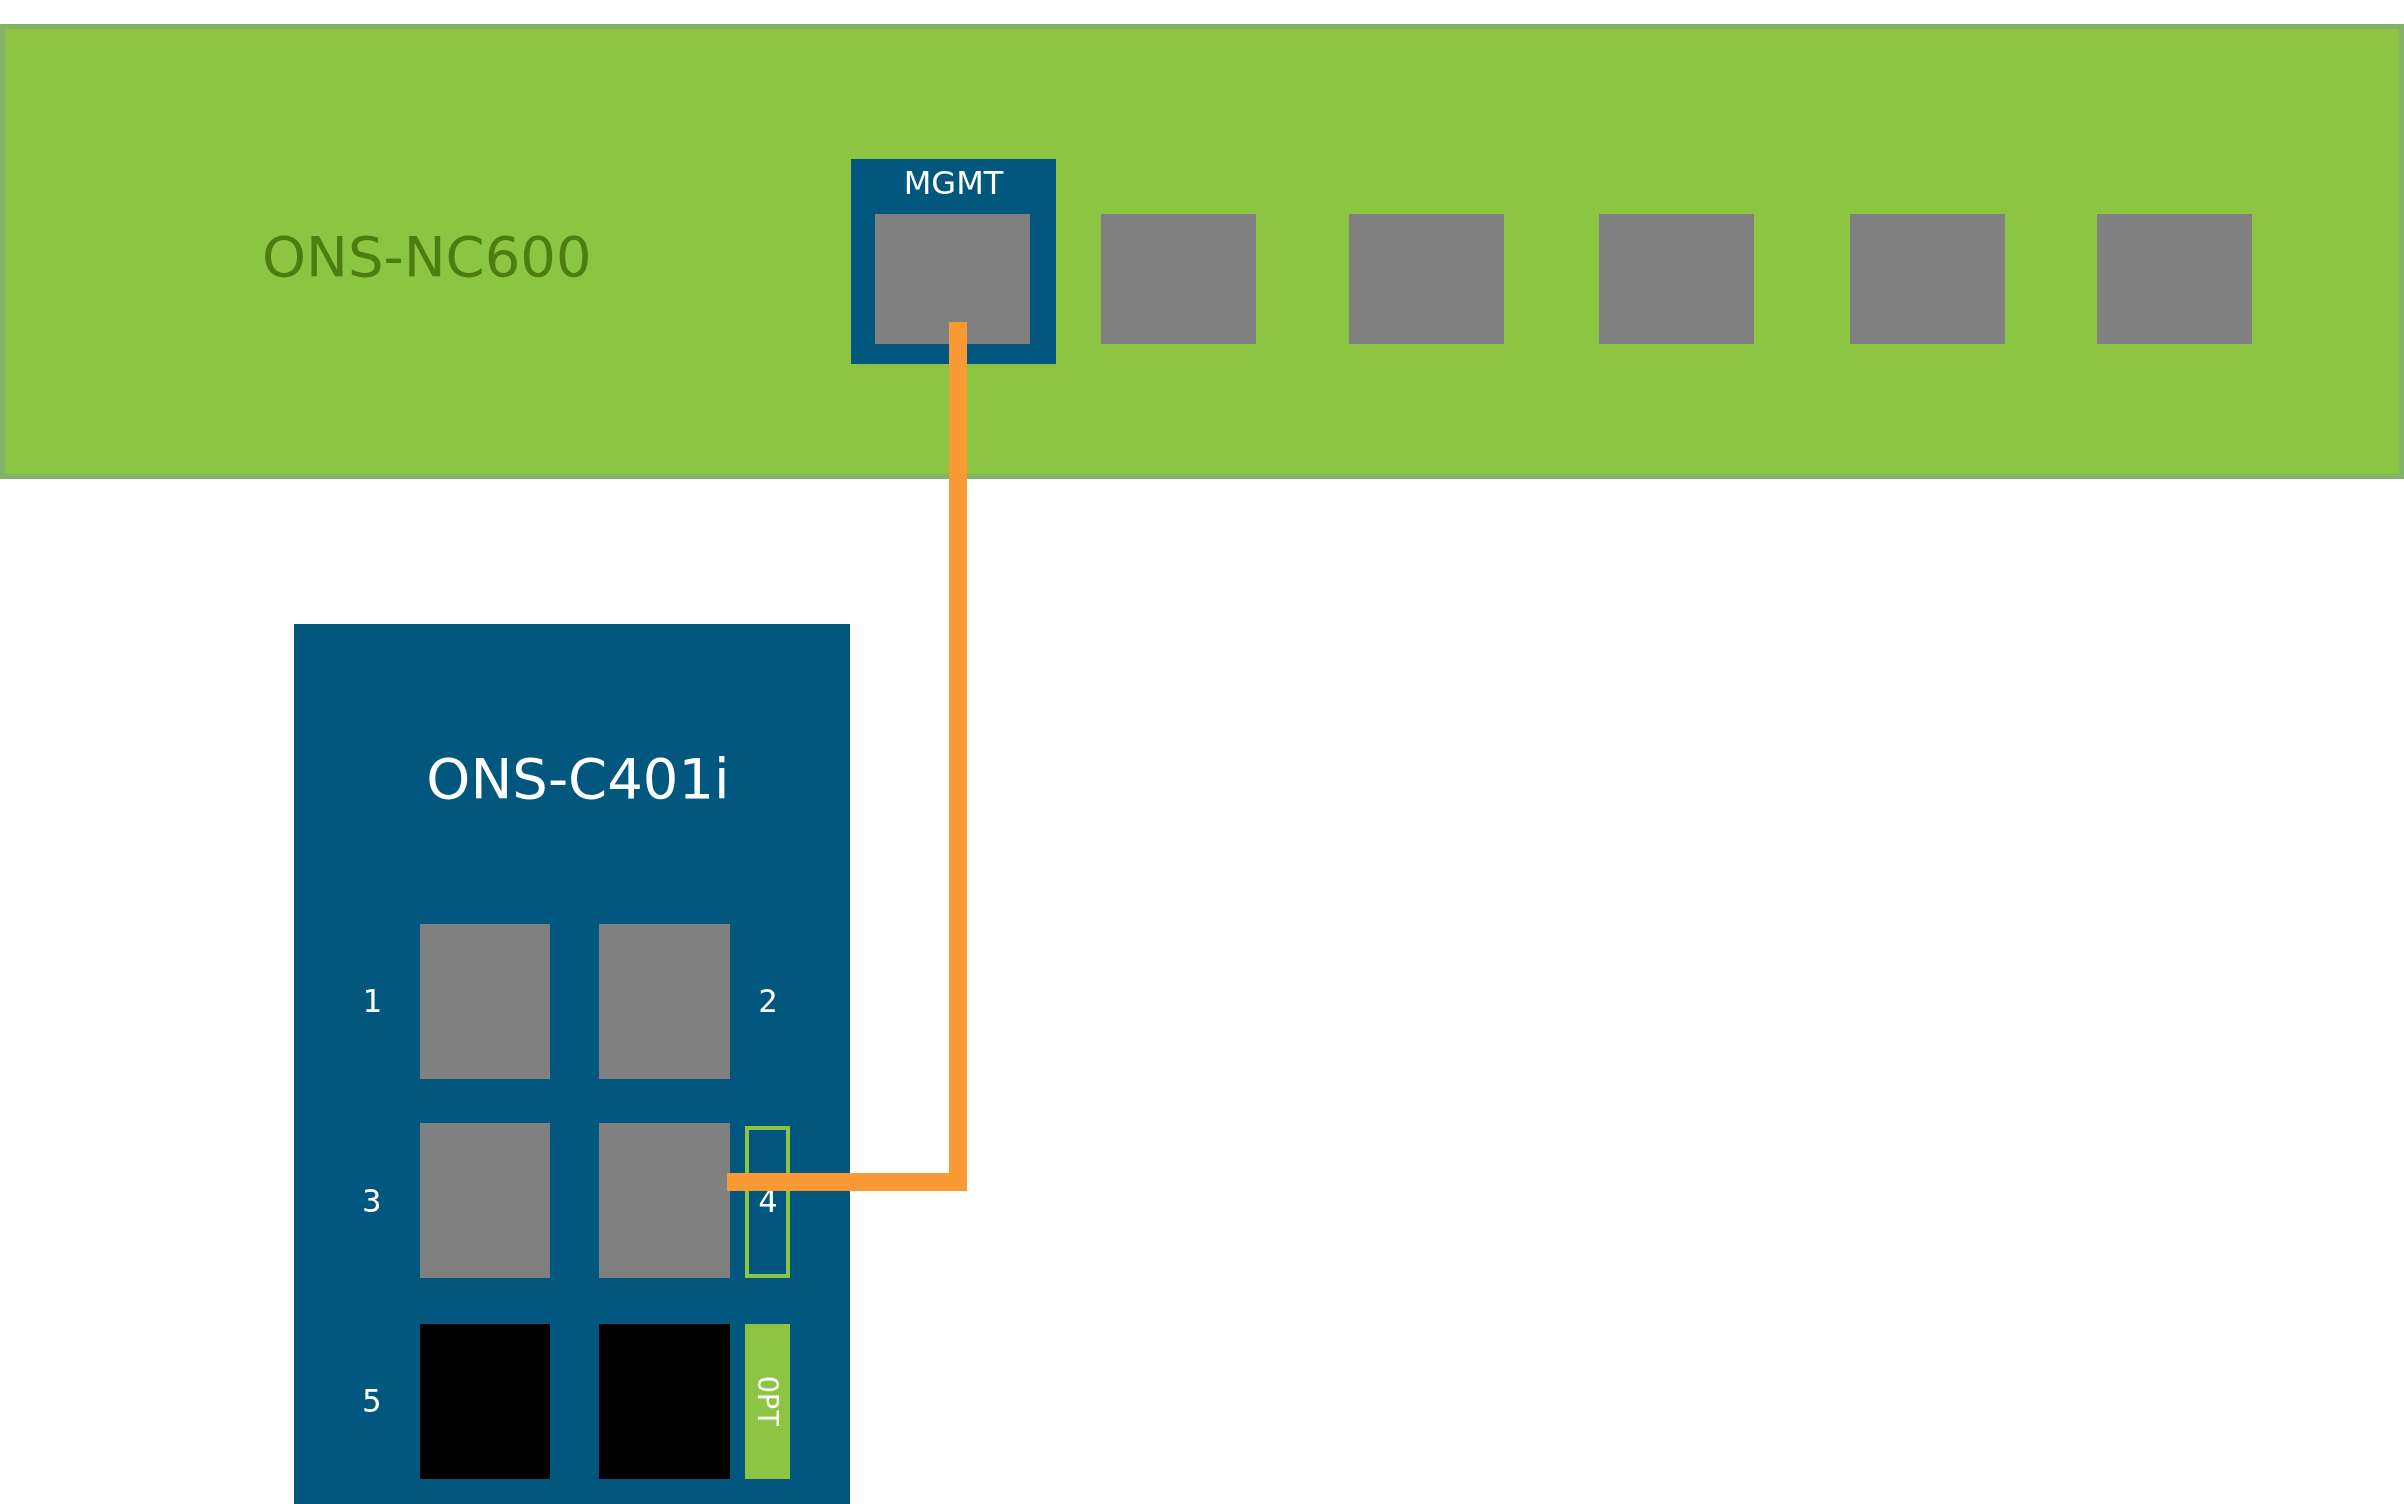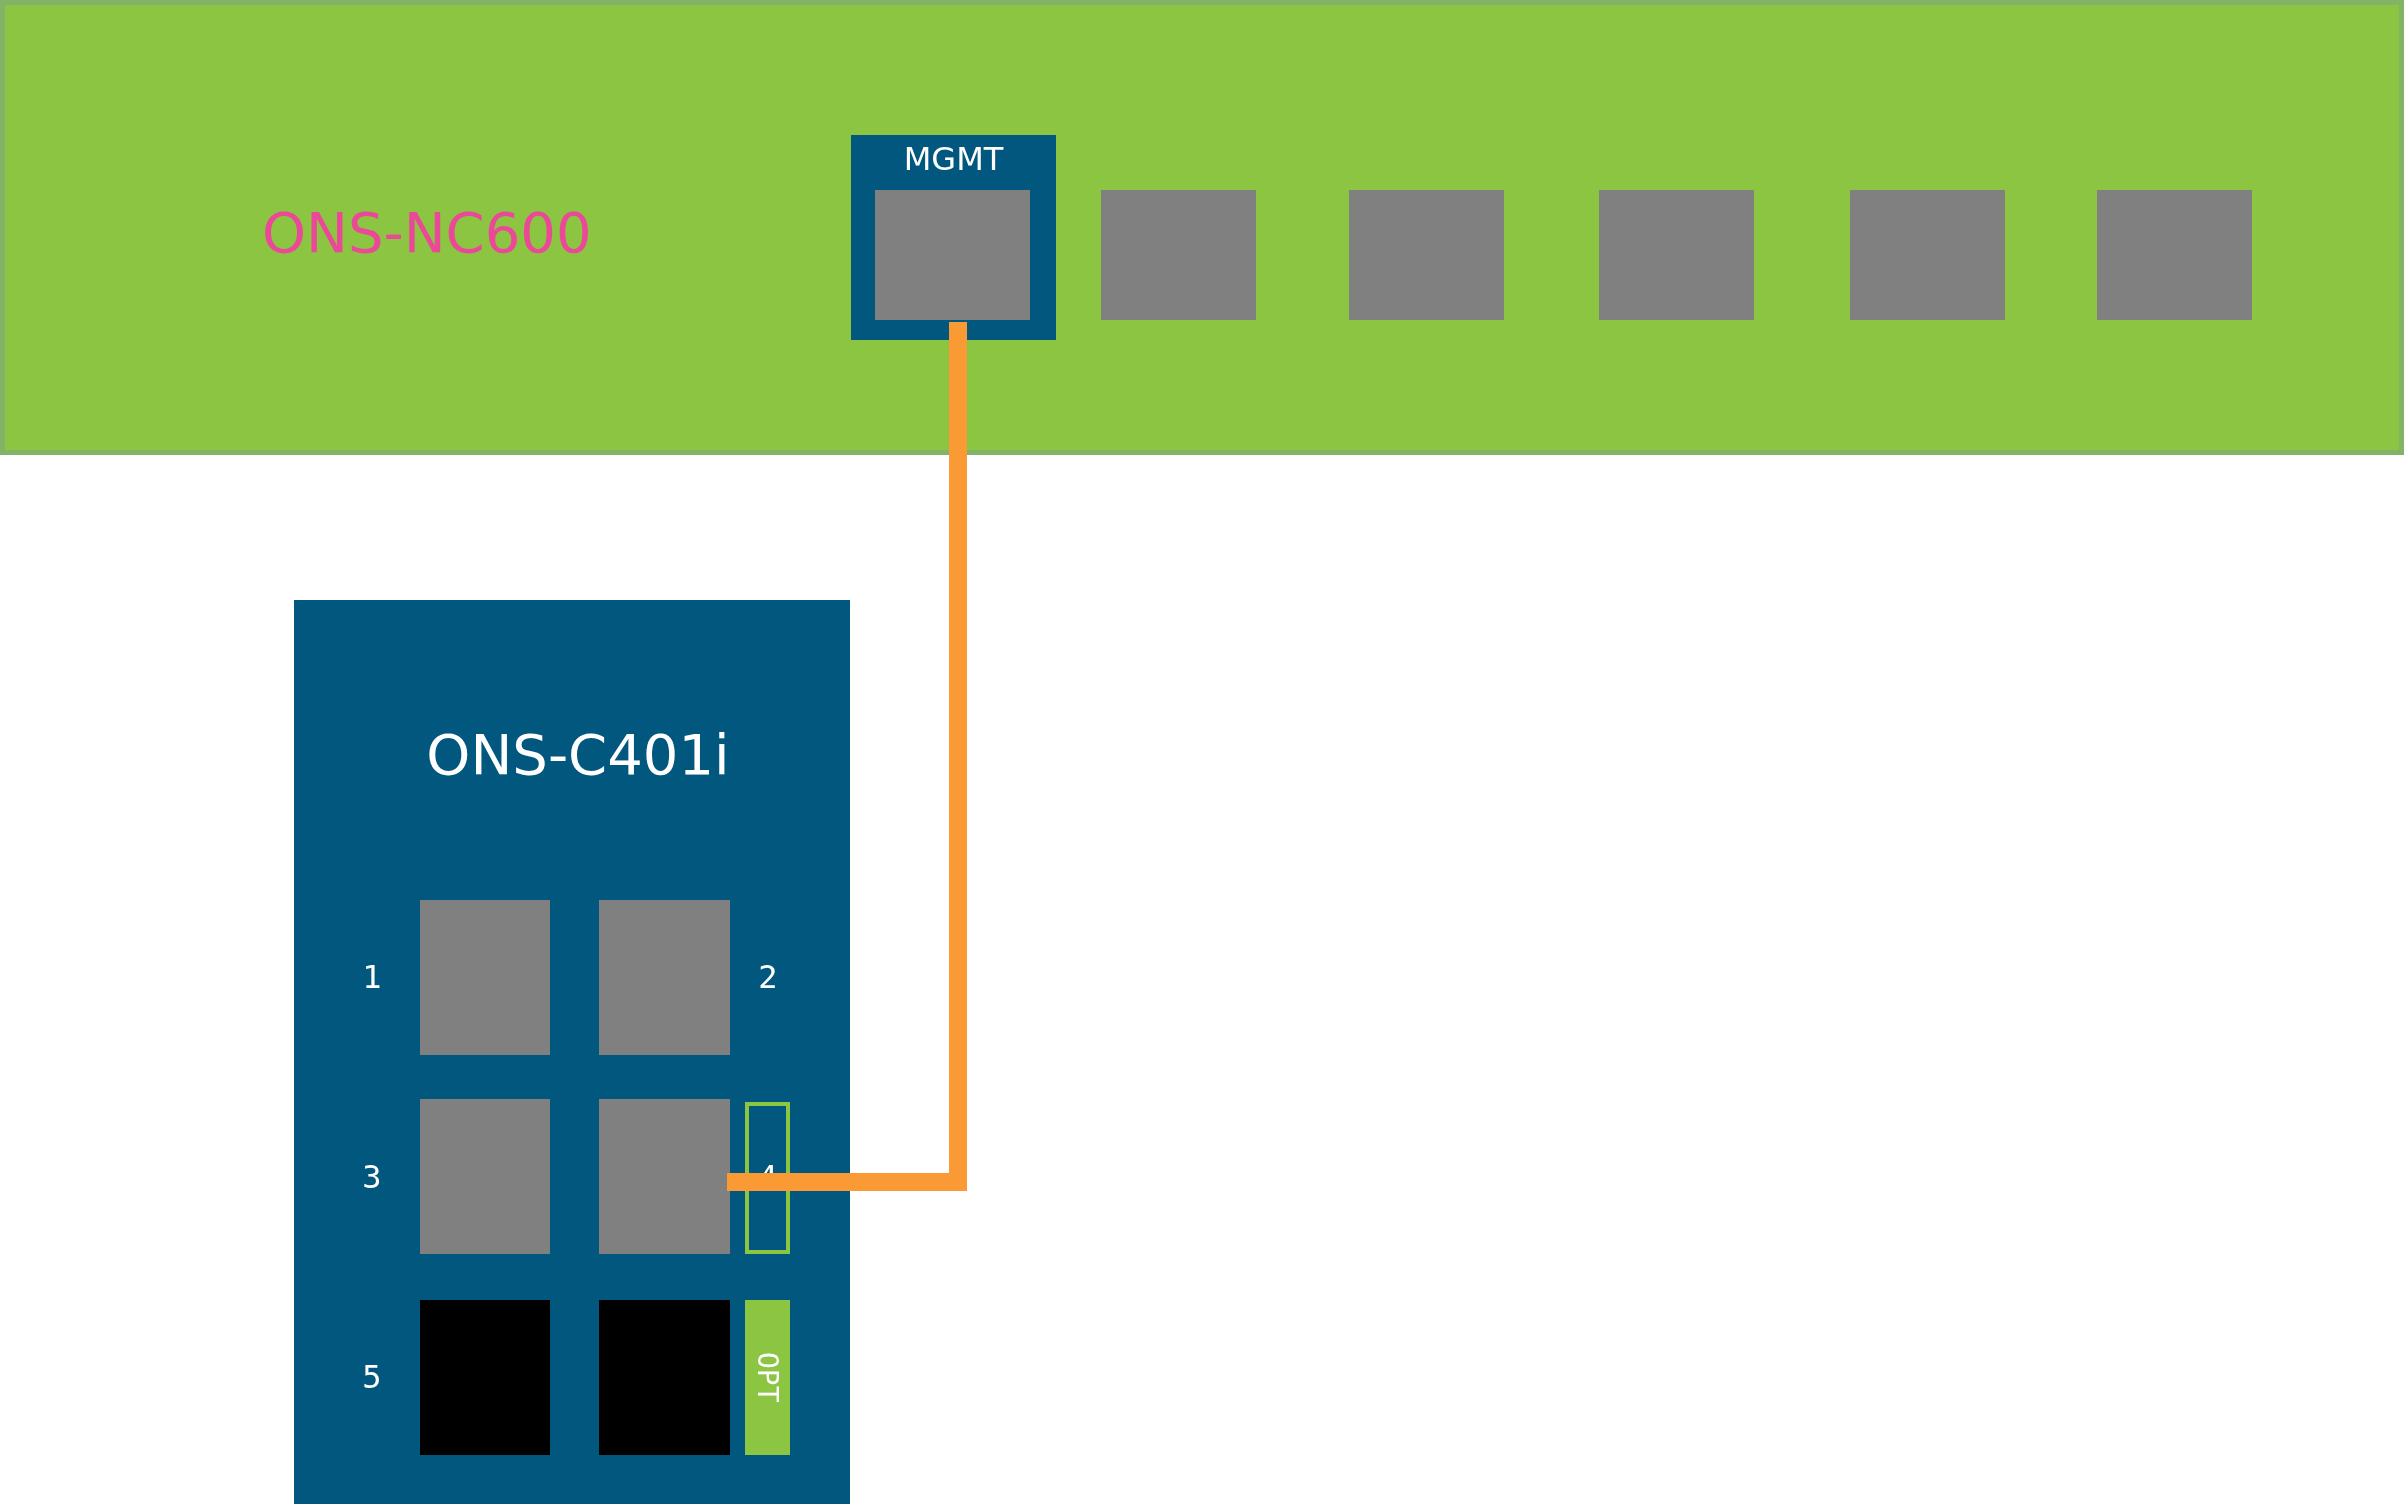--- a/index.html
+++ b/index.html
@@ -1,19 +1,19 @@
 <!DOCTYPE html>
 <html><head>
 <meta charset="utf-8">
 <style>
   html,body{margin:0;padding:0;background:#ffffff;}
   body{width:2404px;height:1504px;position:relative;overflow:hidden;font-family:"Liberation Sans",sans-serif;}
-  .abs{position:absolute;box-sizing:border-box;}
+  .abs{position:absolute;box-sizing:border-box;margin-top:24px;}
   #nc600{left:0;top:0;width:2404px;height:455px;background:#8cc541;border:5px solid #82b366;}
-  #nc600-title{left:262px;top:200px;color:#ec4899;font-size:56px;font-family:"DejaVu Sans",sans-serif;white-space:nowrap;}
+  #nc600-title{left:262px;top:200px;color:#4d7c0f;font-size:56px;font-family:"DejaVu Sans",sans-serif;white-space:nowrap;}
   #mgmt-box{left:851px;top:135px;width:205px;height:205px;background:#02577f;}
   #mgmt-label{left:851px;top:140px;width:205px;text-align:center;color:#fff;font-size:32px;font-family:"DejaVu Sans",sans-serif;}
   .port{background:#808080;}
   .port.dark{background:#000;}
   #c401i{left:294px;top:600px;width:556px;height:904px;background:#02577f;}
   #c401i-title{left:294px;top:722px;width:568px;text-align:center;color:#fff;font-size:56px;font-family:"DejaVu Sans",sans-serif;}
   .plabel{color:#fff;font-size:32px;font-family:"DejaVu Sans Mono",monospace;width:40px;text-align:center;}
   #p4-outline{left:745px;top:1102px;width:45px;height:152px;border:4px solid #8cc541;}
   #opt{left:745px;top:1300px;width:45px;height:155px;background:#8cc541;}
   #opt-text{left:745px;top:1300px;width:45px;height:155px;color:#fff;font-size:28px;font-family:"DejaVu Sans Mono",monospace;writing-mode:vertical-rl;text-align:center;line-height:45px;}

